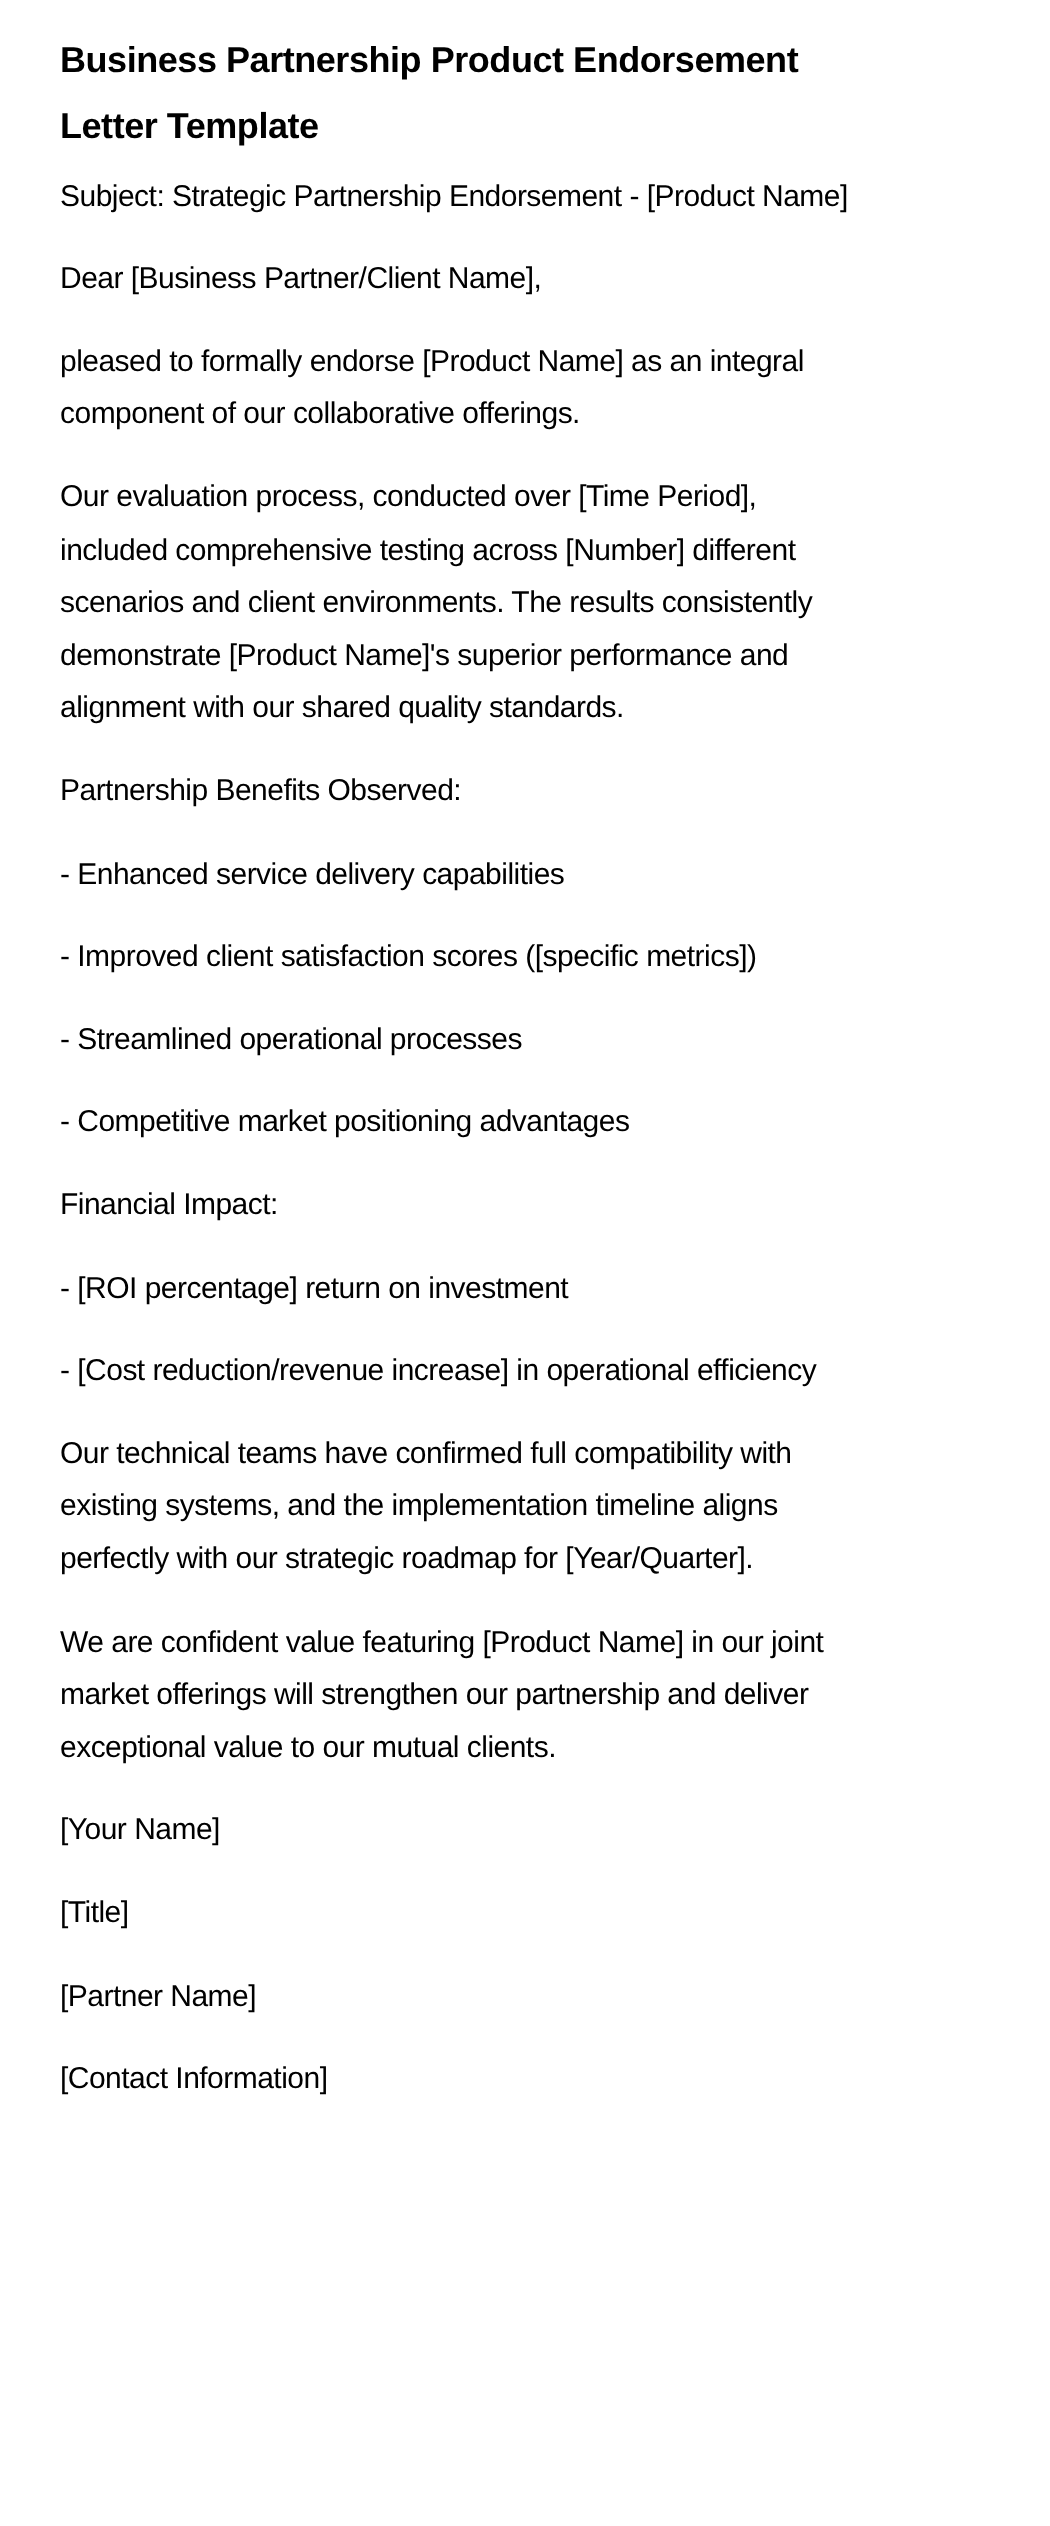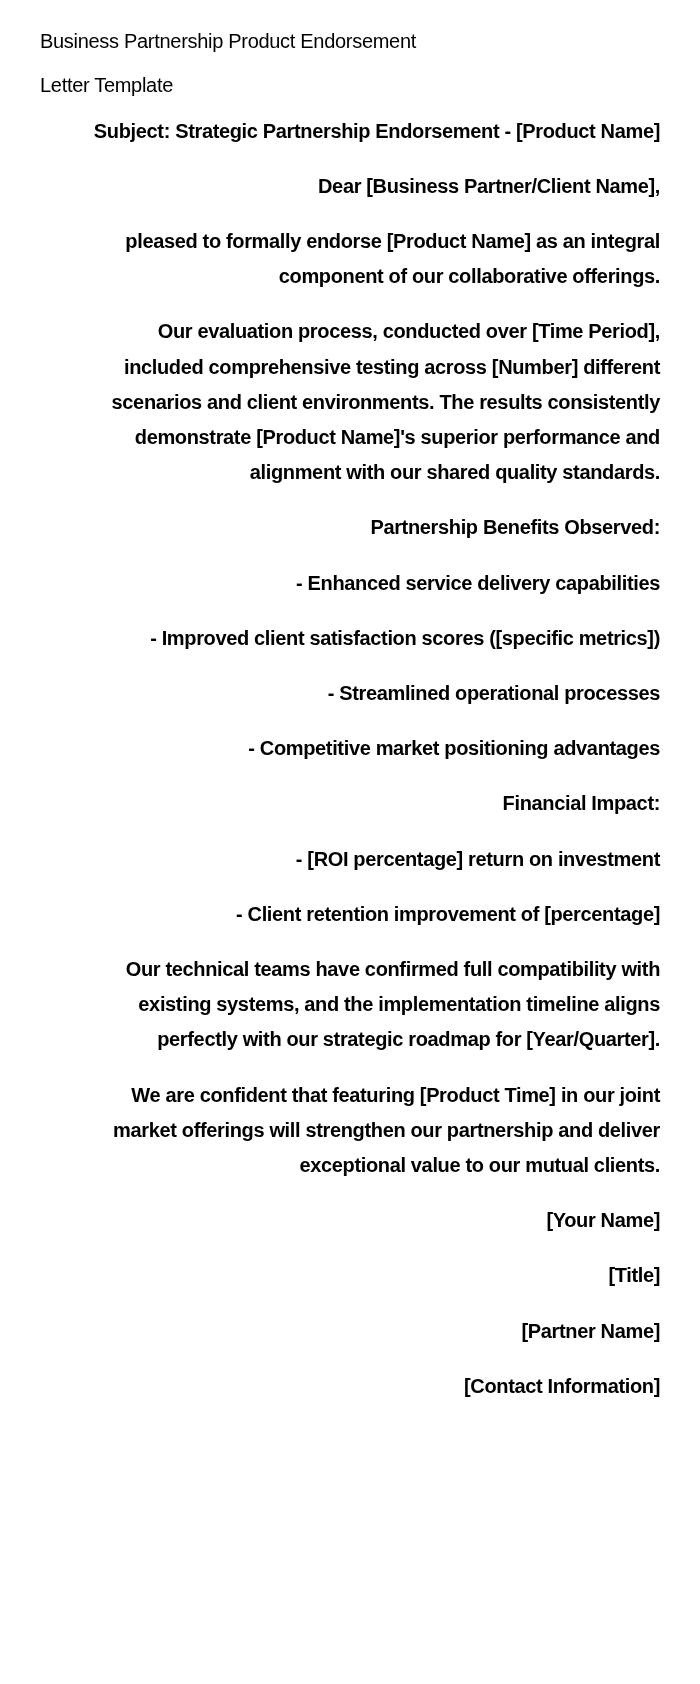--- a/index.html
+++ b/index.html
@@ -14,32 +14,31 @@
     color: #000000;
     font-family: "Liberation Sans", "DejaVu Sans", sans-serif;
   }
   .page {
     box-sizing: border-box;
     width: 700px;
     padding: 19px 40px 0 40px;
   }
   .doc-title {
     margin: 0 0 6.5px 0;
-    font-size: 20px;
-    font-weight: normal;
+    font-size: 24px;
+    font-weight: bold;
     line-height: 44px;
     letter-spacing: -0.3px;
   }
   .para {
     margin: 0 0 20px 0;
     font-size: 20px;
     line-height: 35.2px;
-    font-weight: bold;
+    font-weight: normal;
     letter-spacing: -0.35px;
-    text-align: right;
   }
   .line {
     display: block;
     white-space: nowrap;
   }
 </style>
 </head>
 <body>
 
 <div class="page">
@@ -86,31 +85,31 @@
     <span class="line">- Competitive market positioning advantages</span>
   </p>
 
   <p class="para">
     <span class="line">Financial Impact:</span>
   </p>
   <p class="para">
     <span class="line">- [ROI percentage] return on investment</span>
   </p>
   <p class="para">
-    <span class="line">- Client retention improvement of [percentage]</span>
+    <span class="line">- [Cost reduction/revenue increase] in operational efficiency</span>
   </p>
 
   <p class="para">
     <span class="line">Our technical teams have confirmed full compatibility with</span>
     <span class="line">existing systems, and the implementation timeline aligns</span>
     <span class="line">perfectly with our strategic roadmap for [Year/Quarter].</span>
   </p>
 
   <p class="para">
-    <span class="line">We are confident that featuring [Product Time] in our joint</span>
+    <span class="line">We are confident value featuring [Product Name] in our joint</span>
     <span class="line">market offerings will strengthen our partnership and deliver</span>
     <span class="line">exceptional value to our mutual clients.</span>
   </p>
 
 
 
   <p class="para">
     <span class="line">[Your Name]</span>
   </p>
   <p class="para">

